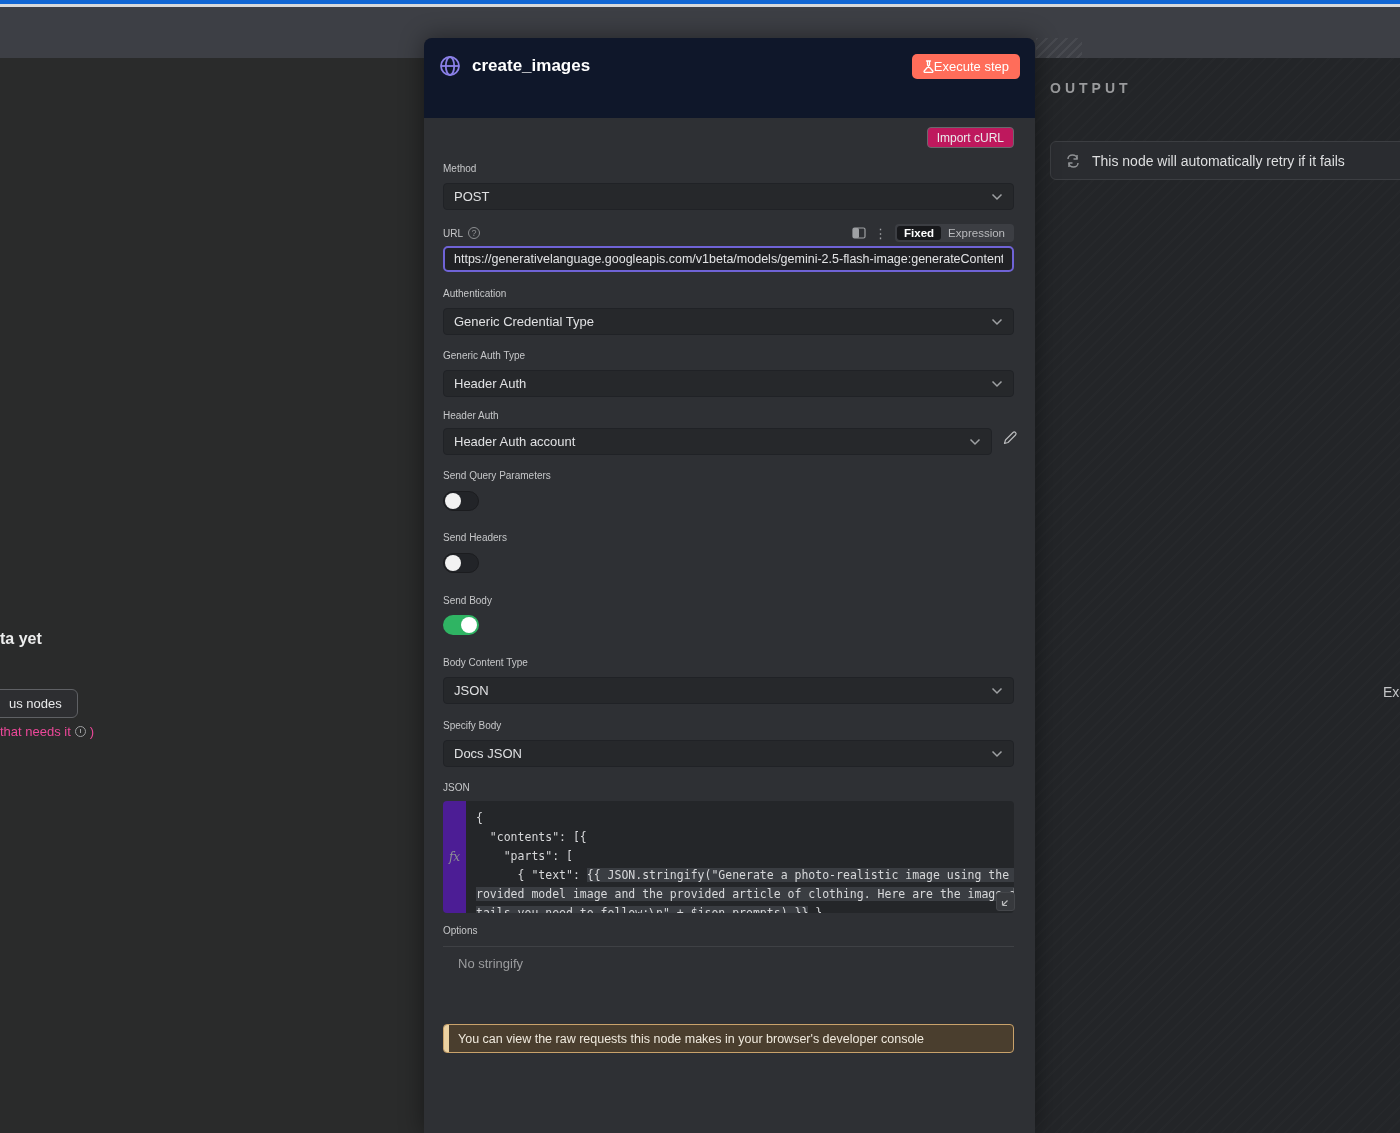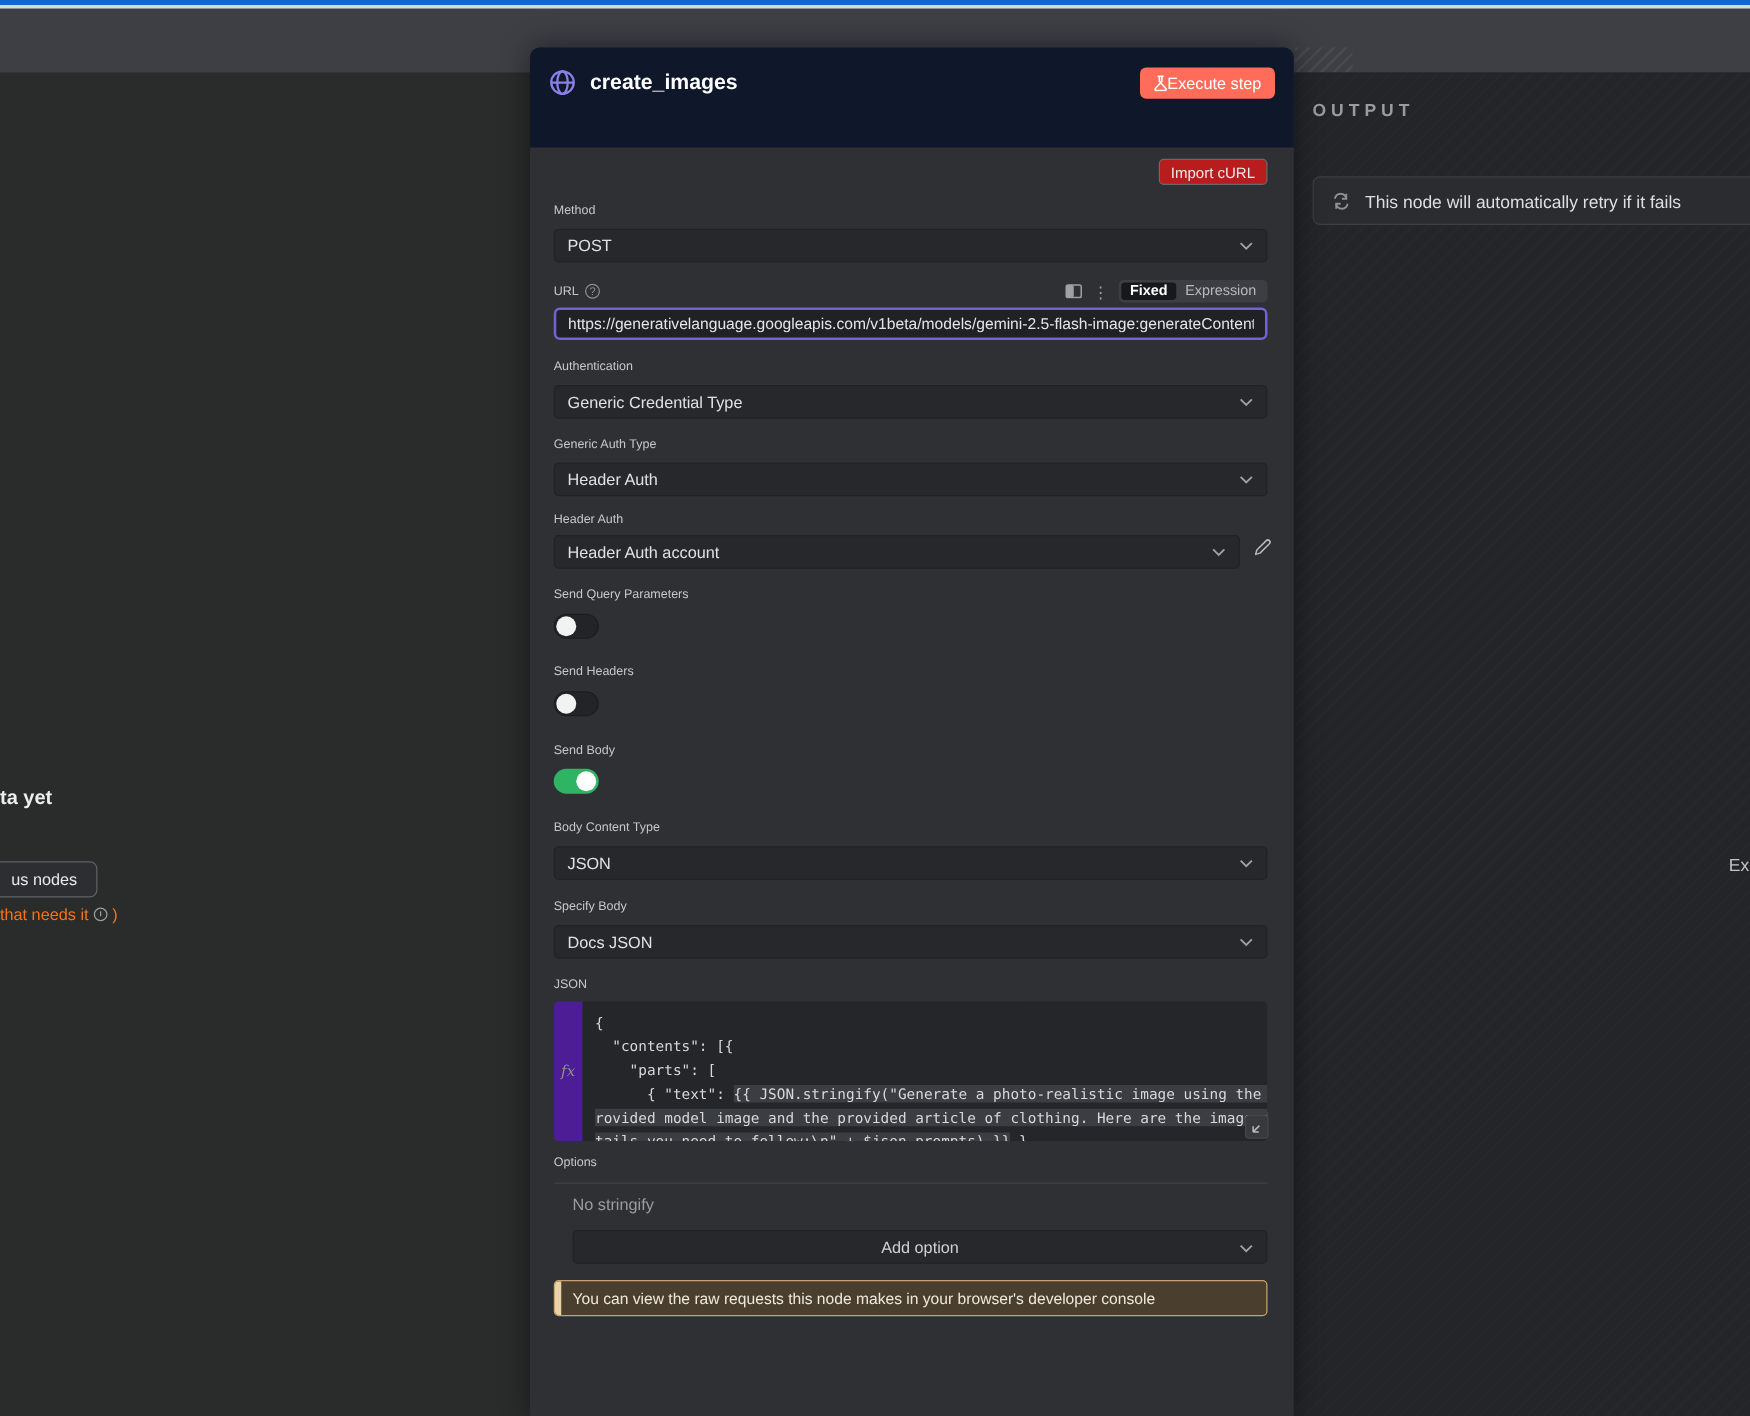--- a/index.html
+++ b/index.html
@@ -11,21 +11,21 @@
   .top-line { position:absolute; left:0; top:4px; width:100%; height:3px; background:#d8d9da; }
   .top-band { position:absolute; left:0; top:7px; width:100%; height:51px; background:#3d3f45; }
   .band-stripes { position:absolute; left:1036px; top:38px; width:46px; height:20px;
     background:repeating-linear-gradient(135deg, rgba(255,255,255,0.06) 0 2px, transparent 2px 7px); }
 
   
   .frag-title { position:absolute; left:0; top:630px; font-size:16px; font-weight:bold; color:#eceded; }
   .frag-btn { position:absolute; left:-14px; top:689px; height:29px; padding:0 15px 0 22px;
     background:#2d2e31; border:1px solid #5f6165; border-radius:6px; color:#e8e9ea; font-size:13px;
     display:flex; align-items:center; }
-  .frag-hint { position:absolute; left:0; top:724px; font-size:13px; color:#f97316; display:flex; align-items:center; gap:4px; }
+  .frag-hint { position:absolute; left:0; top:724px; font-size:13px; color:#ec4899; display:flex; align-items:center; gap:4px; }
   .hint-circle { width:11px; height:11px; border:1px solid #9c9ea0; border-radius:50%; display:inline-block; position:relative; }
   .hint-circle:after { content:""; position:absolute; left:4px; top:2px; width:1px; height:4px; background:#9c9ea0; }
 
   
   .output-area { position:absolute; left:1035px; top:58px; width:365px; height:1075px; background:#232528;
     background-image:repeating-linear-gradient(135deg, rgba(255,255,255,0.012) 0 2px, transparent 2px 9px); }
   .output-title { position:absolute; left:1050px; top:80px; font-size:14px; font-weight:bold; letter-spacing:4px; color:#9a9b9d; }
   .retry-box { position:absolute; left:1050px; top:141px; width:360px; height:39px; background:#2a2c30;
     border:1px solid #3c3e42; border-radius:6px; display:flex; align-items:center; gap:11px; padding:0 14px; }
   .retry-box .txt { color:#dedfe0; font-size:14px; }
@@ -46,21 +46,21 @@
   .docs-link { margin-left:auto; color:#c7c8ca; font-size:14px; padding-bottom:9px; display:flex; align-items:center; gap:6px; cursor:pointer; }
 
   .modal-body { position:absolute; left:0; top:80px; width:100%; bottom:0; }
   .label { position:absolute; left:19px; font-size:10px; color:#c6c7c9; }
   .select { position:absolute; left:19px; width:571px; height:27px; background:#26282b; border:1px solid #202226;
     border-radius:4px; display:flex; align-items:center; padding:0 10px; color:#e0e1e3; font-size:13px; cursor:pointer; }
   .select .chev { margin-left:auto; }
   .chev { width:12px; height:8px; display:inline-block; }
   .chev svg { display:block; }
 
-  .import-btn { position:absolute; right:21px; top:9px; height:21px; background:#b91c1c; border:1px solid #67696d;
+  .import-btn { position:absolute; right:21px; top:9px; height:21px; background:#be185d; border:1px solid #67696d;
     border-radius:4px; color:#eaeaec; font-size:12px; font-family:"Liberation Sans",sans-serif; padding:0 9px; cursor:pointer; }
 
   .url-label-row { position:absolute; left:19px; right:21px; top:107px; height:16px; display:flex; align-items:center; }
   .qmark { width:12px; height:12px; border:1px solid #8d8f92; border-radius:50%; color:#8d8f92; font-size:9px;
     display:inline-flex; align-items:center; justify-content:center; margin-left:5px; }
   .url-tools { margin-left:auto; display:flex; align-items:center; gap:8px; }
   .dots { color:#9fa1a4; font-size:13px; letter-spacing:0; cursor:pointer; }
   .fx-pill { background:#3c3e43; border-radius:4px; display:flex; align-items:center; padding:2px; cursor:pointer; }
   .fx-pill .seg { font-size:11.5px; padding:1px 7px; border-radius:3px; color:#b9babd; }
   .fx-pill .seg.active { background:#17181b; color:#ffffff; font-weight:bold; }
@@ -264,28 +264,20 @@
       </div>
       <div class="editor-expand">
         <svg width="10" height="10" viewBox="0 0 10 10">
           <path d="M8.5 1.5 H4 M8.5 1.5 V6 M8.5 1.5 L3.5 6.5" stroke="#b9babc" stroke-width="1.2" fill="none" transform="rotate(180 5 5)"></path>
         </svg>
       </div>
 
       <div class="label options-label">Options</div>
       <div class="options-divider"></div>
       <div class="no-props">No stringify</div>
-      <div class="add-option">
-        <span>Add option</span>
-        <span class="chev">
-          <svg width="12" height="8" viewBox="0 0 12 8">
-              <path d="M1.5 1.5 L6 6 L10.5 1.5" stroke="#9fa1a4" stroke-width="1.5" fill="none"></path>
-            </svg>
-        </span>
-      </div>
 
       <div class="notice">
         <span class="strip"></span>
         <span class="txt">You can view the raw requests this node makes in your browser's developer console</span>
       </div>
 
     </div>
   </div>
 
 </div>

